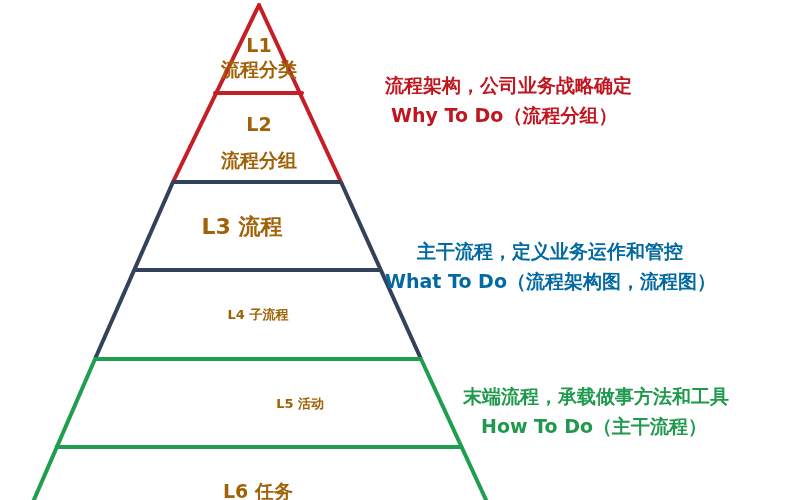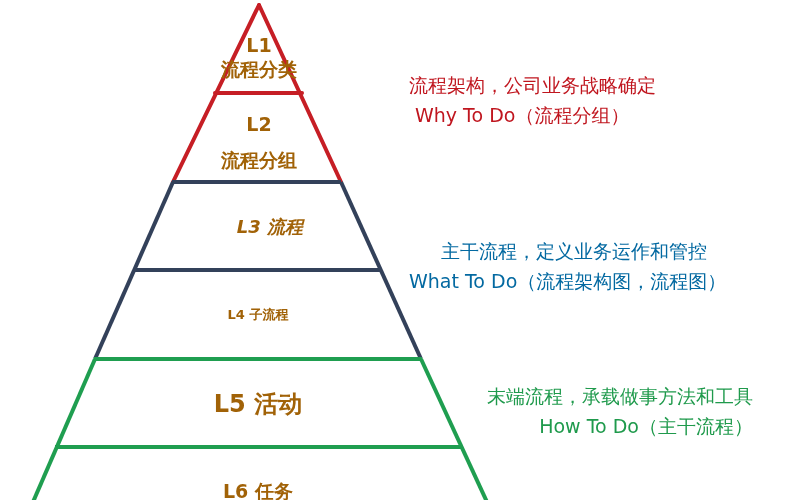--- a/index.html
+++ b/index.html
@@ -1,21 +1,21 @@
 <!DOCTYPE html>
 <html><head>
 <meta charset="utf-8">
 <style>
   html, body { margin:0; padding:0; }
   body { width:800px; height:500px; background:#ffffff; position:relative; overflow:hidden;
          font-family:"DejaVu Sans", "Liberation Sans", sans-serif; }
   #pyramid { position:absolute; left:0; top:0; width:800px; height:500px; }
   .lvl { position:absolute; color:#a16207; font-weight:bold; text-align:center; white-space:nowrap; }
   .lvl span { display:block; }
-  .ann { position:absolute; font-weight:normal; white-space:nowrap; line-height:30px;margin-left:24px; }
+  .ann { position:absolute; font-weight:bold; white-space:nowrap; line-height:30px; }
   .ann .l1 { font-size:19px; display:block; }
   .ann .l2 { font-size:19px; display:block; }
   .red { color:#c0161f; }
   .navy { color:#0369a1; }
   .green { color:#1f9a4c; }
 </style>
 </head>
 <body>
 
 <svg id="pyramid" viewBox="0 0 800 500">
@@ -42,37 +42,37 @@
 </svg>
 
 <div class="lvl" style="left:209px; top:33px; width:100px; font-size:19px; line-height:24px;">
   <span>L1</span>
   <span>流程分类</span>
 </div>
 <div class="lvl" style="left:199px; top:106px; width:120px; font-size:19px; line-height:36px;">
   <span>L2</span>
   <span>流程分组</span>
 </div>
-<div class="lvl" style="left:190px; top:213px; width:160px; font-size:18px; line-height:28px;font-style:italic;">
+<div class="lvl" style="left:162px; top:213px; width:160px; font-size:22px; line-height:28px;">
   <span>L3 流程</span>
 </div>
 <div class="lvl" style="left:178px; top:301px; width:160px; font-size:13px; line-height:28px;">
   <span>L4 子流程</span>
 </div>
-<div class="lvl" style="left:178px; top:390px; width:160px; font-size:24px; line-height:28px;">
+<div class="lvl" style="left:164px; top:390px; width:160px; font-size:13px; line-height:28px;text-align:right;">
   <span>L5 活动</span>
 </div>
 <div class="lvl" style="left:178px; top:477px; width:160px; font-size:19px; line-height:28px;">
   <span>L6 任务</span>
 </div>
 
 <div class="ann red" style="left:385px; top:70px;">
   <span class="l1">流程架构，公司业务战略确定</span>
   <span class="l2" style="padding-left:6px;">Why To Do（流程分组）</span>
 </div>
 <div class="ann navy" style="left:385px; top:236px;">
   <span class="l1" style="padding-left:32px;">主干流程，定义业务运作和管控</span>
   <span class="l2">What To Do（流程架构图，流程图）</span>
 </div>
-<div class="ann green" style="left:463px; top:381px;text-align:right;">
+<div class="ann green" style="left:463px; top:381px;">
   <span class="l1">末端流程，承载做事方法和工具</span>
   <span class="l2" style="padding-left:18px;">How To Do（主干流程）</span>
 </div>
 
 </body></html>

